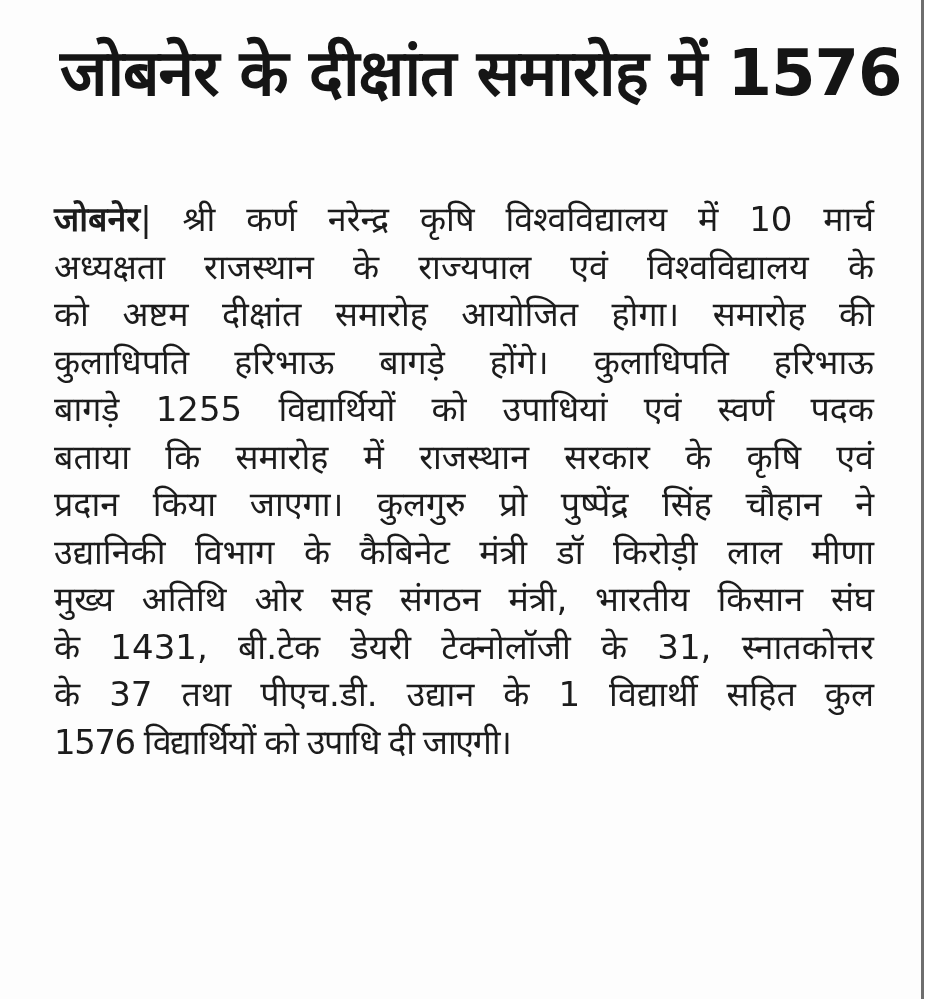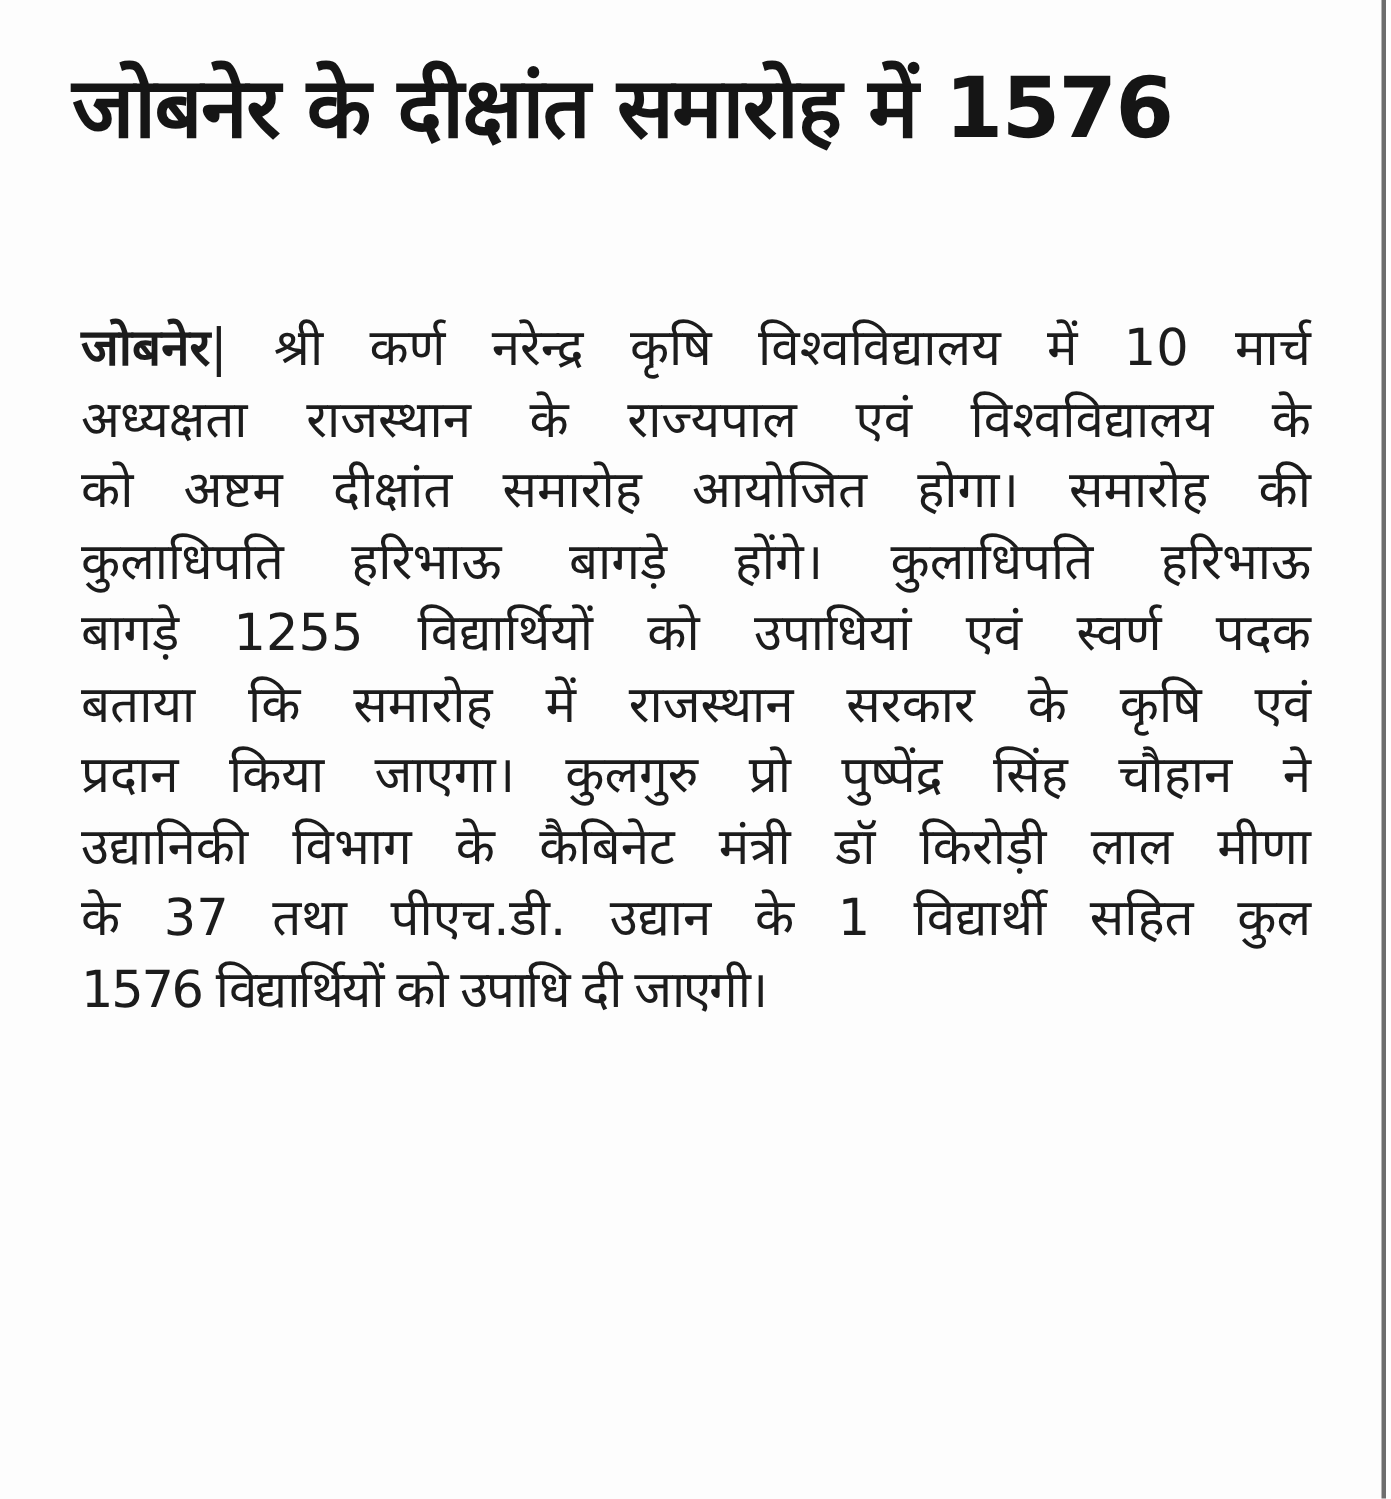--- a/index.html
+++ b/index.html
@@ -26,38 +26,38 @@
     .right-rule {
       position: absolute;
       left: 921px;
       top: 0;
       width: 3px;
       height: 999px;
       background: #6e6e6e;
     }
     .headline {
       position: absolute;
-      left: 48px;
+      left: 60px;
       top: 38px;
       width: 850px;
       margin: 0;
       font-weight: bold;
-      font-size: 56px;
+      font-size: 64px;
       line-height: 70px;
       letter-spacing: -1px;
       color: #151515;
     }
     .headline .line {
       display: block;
       white-space: nowrap;
     }
     .body {
       position: absolute;
       left: 54px;
-      top: 209px;
+      top: 196px;
       width: 820px;
       margin: 0;
       font-size: 34px;
       line-height: 47.5px;
       color: #1c1c1c;
     }
     .body .line {
       display: block;
       white-space: nowrap;
       text-align: justify;
@@ -87,18 +87,20 @@
 
   <div class="body">
     <span class="line"><span class="dateline">जोबनेर</span><span class="dateline-bar">|</span><span> श्री कर्ण नरेन्द्र कृषि विश्वविद्यालय में 10 मार्च</span></span>
     <span class="line">अध्यक्षता राजस्थान के राज्यपाल एवं विश्वविद्यालय के</span>
     <span class="line">को अष्टम दीक्षांत समारोह आयोजित होगा। समारोह की</span>
     <span class="line">कुलाधिपति हरिभाऊ बागड़े होंगे। कुलाधिपति हरिभाऊ</span>
     <span class="line">बागड़े 1255 विद्यार्थियों को उपाधियां एवं स्वर्ण पदक</span>
     <span class="line">बताया कि समारोह में राजस्थान सरकार के कृषि एवं</span>
     <span class="line">प्रदान किया जाएगा। कुलगुरु प्रो पुष्पेंद्र सिंह चौहान ने</span>
     <span class="line">उद्यानिकी विभाग के कैबिनेट मंत्री डॉ किरोड़ी लाल मीणा</span>
+    <span class="line">मुख्य अतिथि ओर सह संगठन मंत्री, भारतीय किसान संघ</span>
+    <span class="line">के 1431, बी.टेक डेयरी टेक्नोलॉजी के 31, स्नातकोत्तर</span>
     <span class="line">के 37 तथा पीएच.डी. उद्यान के 1 विद्यार्थी सहित कुल</span>
     <span class="line last">1576 विद्यार्थियों को उपाधि दी जाएगी।</span>
   </div>
 
 </div>
 <div class="right-rule"></div>
 
 </body></html>

